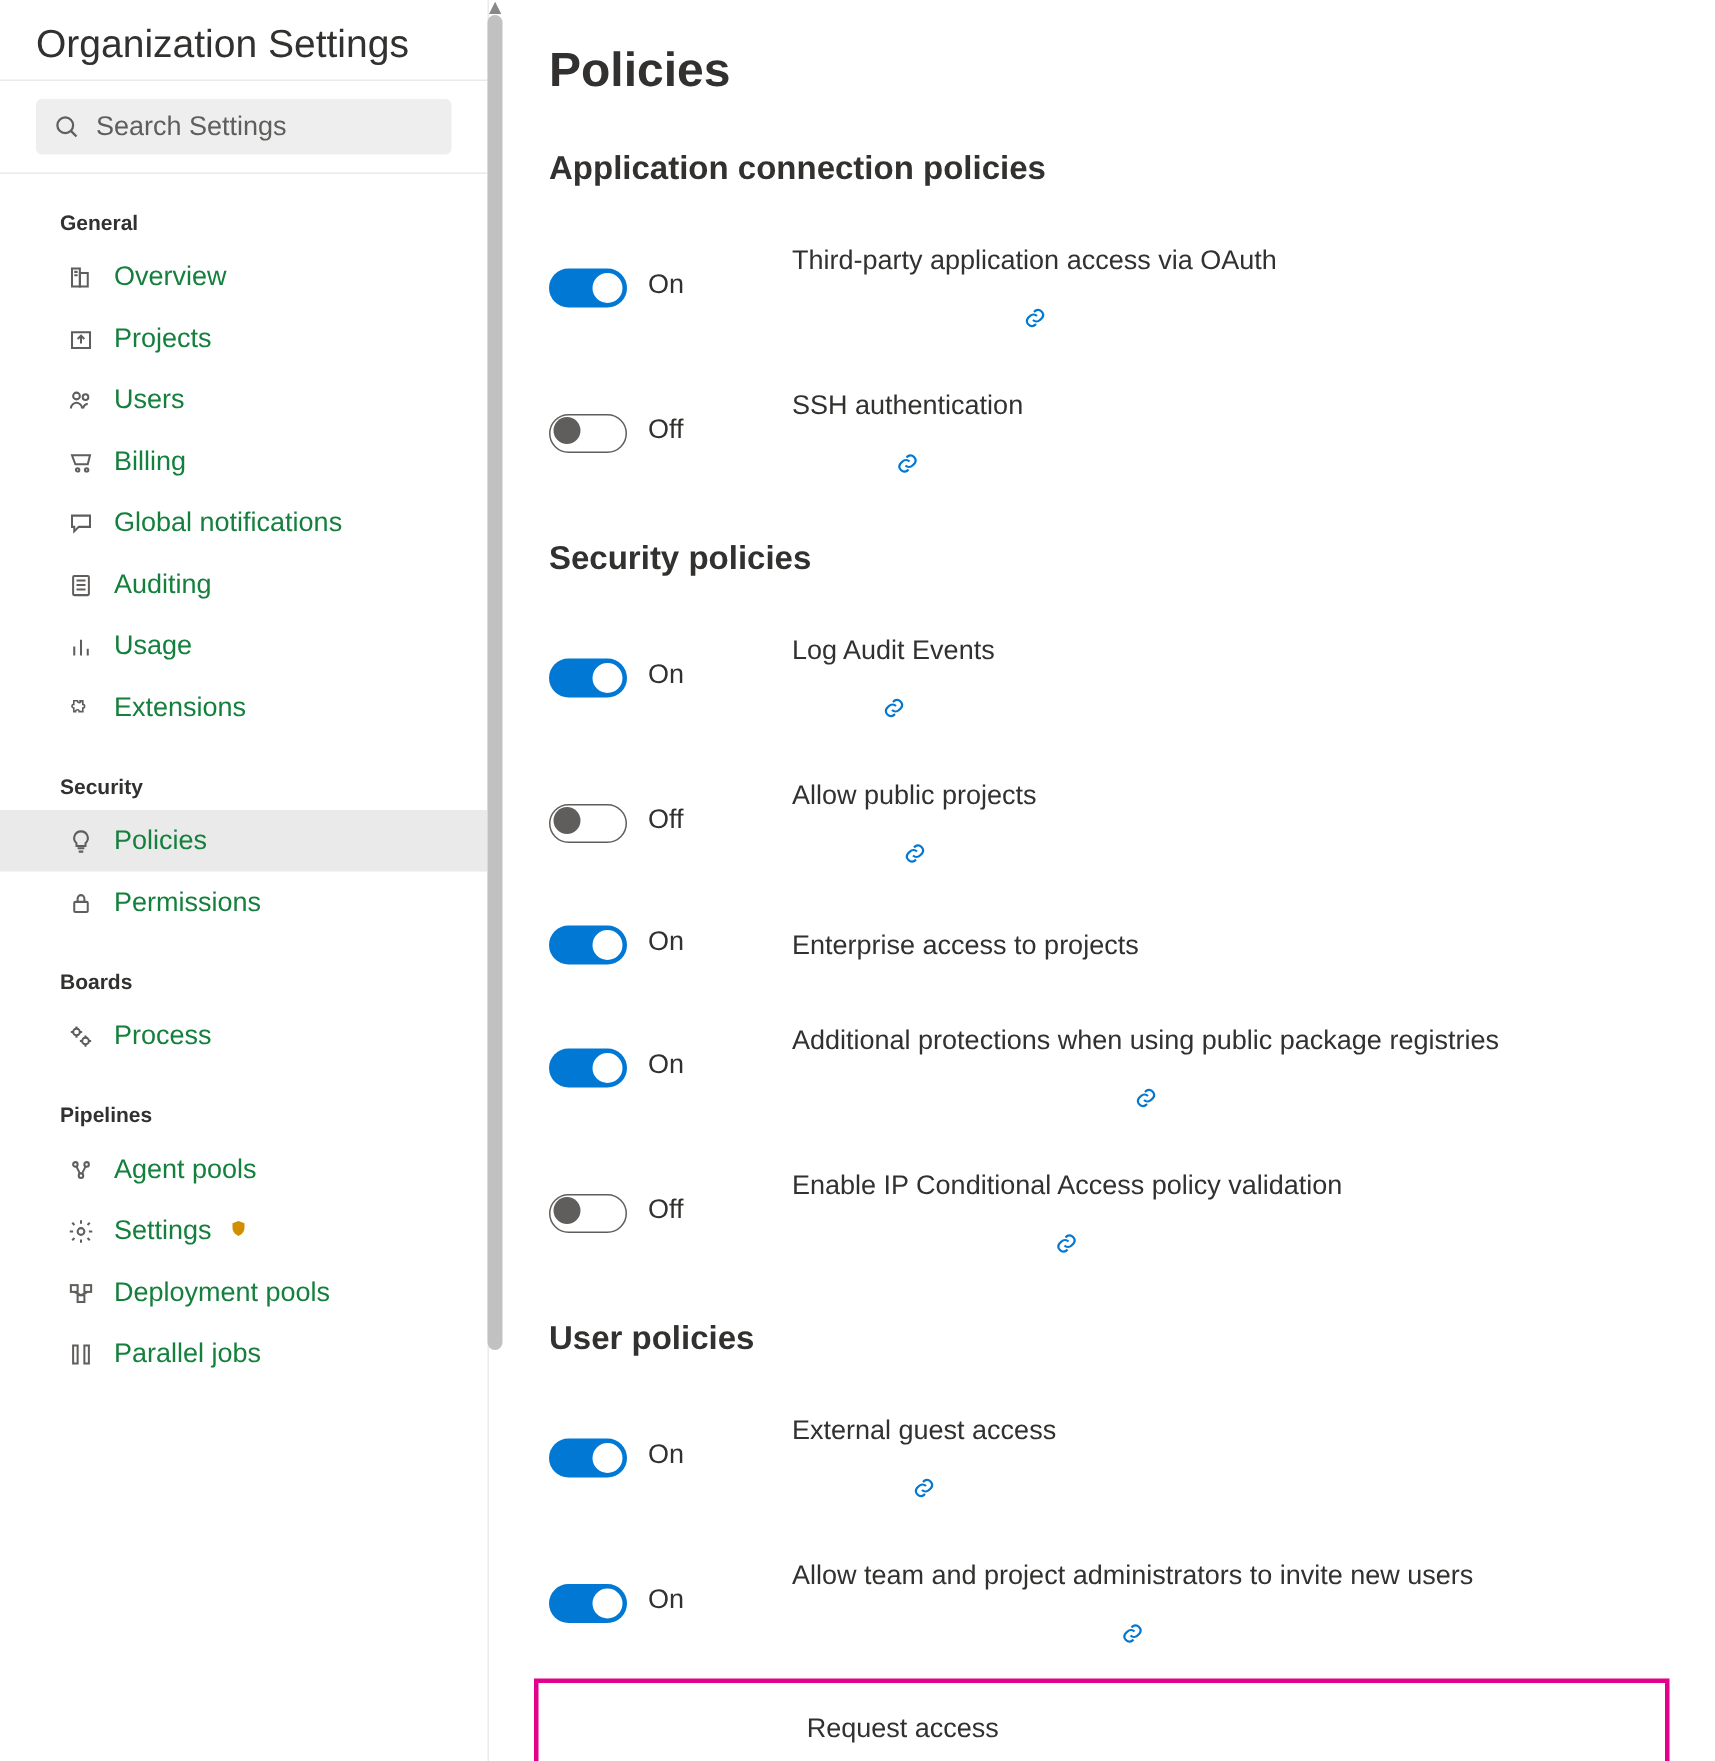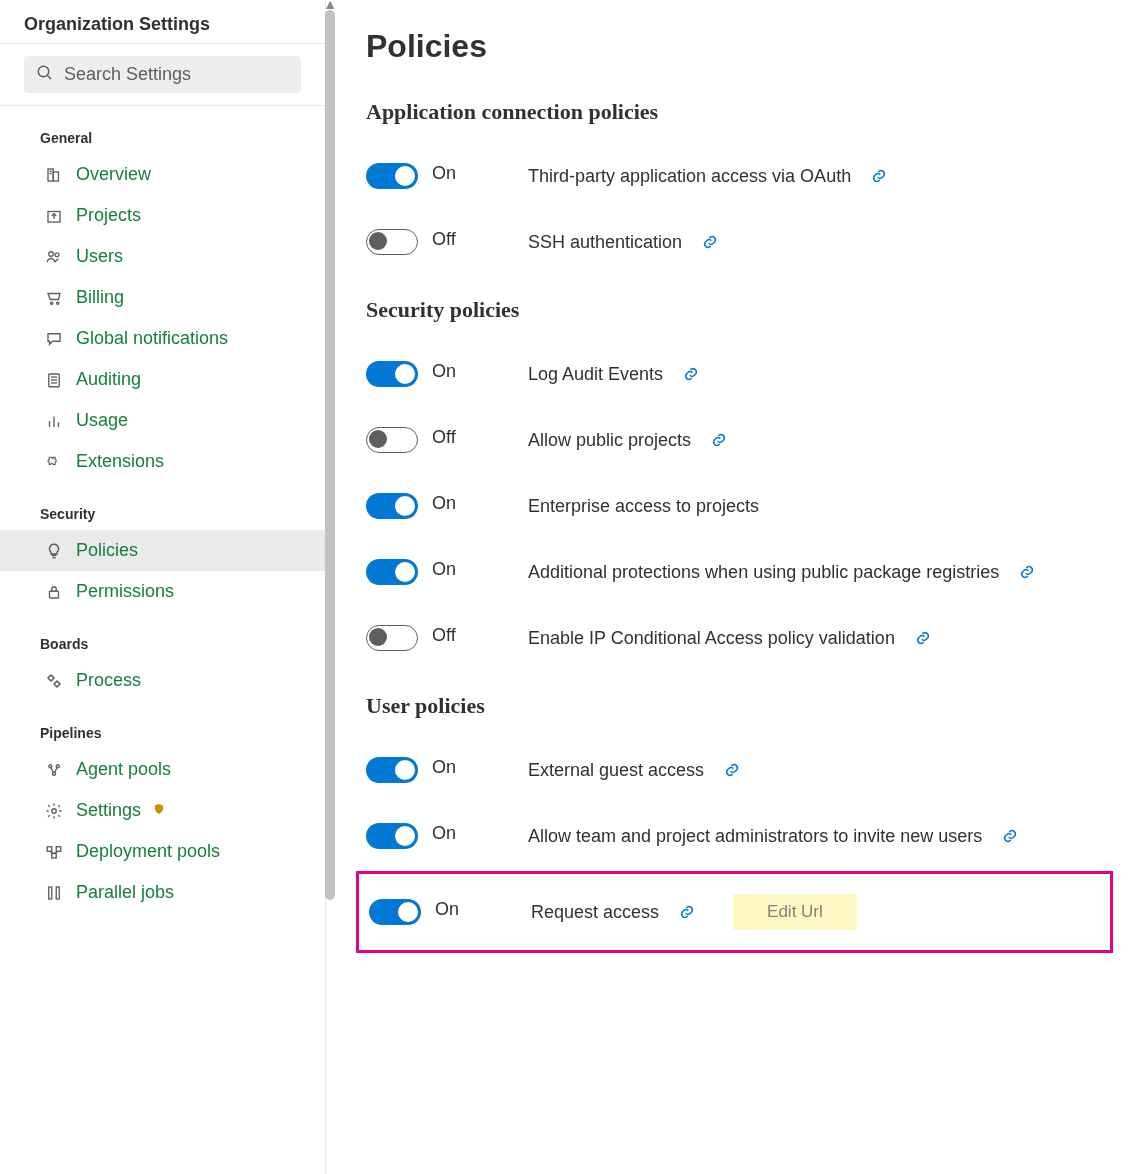--- a/index.html
+++ b/index.html
@@ -15,34 +15,34 @@
   .sidebar {
     width: 326px;
     flex-shrink: 0;
     background: #fff;
     border-right: 1px solid #eaeaea;
     display: flex;
     flex-direction: column;
     position: relative;
   }
   .sidebar-title {
-    font-size: 18px;
-    font-weight: 700;
+    font-size: 26px;
+    font-weight: 400;
     padding: 14px 24px 8px 24px;
     border-bottom: 1px solid #eaeaea;
   }
   .search-wrap {
     padding: 12px 24px 12px 24px;
     border-bottom: 1px solid #eaeaea;
   }
   .search-box {
     background: #eeeeee;
     border-radius: 4px;
     display: flex;
-    align-items: flex-start;
+    align-items: center;
     padding: 8px 12px;
     color: #605e5c;
     font-size: 18px;
     gap: 10px;
   }
   .search-box svg { flex-shrink:0; }
   .nav-scroll {
     flex: 1;
     overflow-y: auto;
     padding-bottom: 20px;
@@ -98,21 +98,20 @@
   }
   .page-title {
     font-size: 32px;
     font-weight: 600;
     margin-bottom: 34px;
   }
   .policy-section-title {
     font-size: 22px;
     font-weight: 600;
     margin: 22px 0 18px 0;
-    font-family: Liberation Serif, serif;
   }
   .policy-row {
     display: flex;
     align-items: center;
     padding: 20px 0;
     gap: 2px;
   }
   .toggle-wrap {
     display: flex;
     align-items: flex-start;
@@ -140,20 +139,21 @@
   .toggle.off .knob { left: 2px; top: 1.5px; background: #605e5c; width:18px; height:18px; }
   .toggle-label {
     margin-left: 14px;
     font-size: 18px;
   }
   .policy-desc {
     font-size: 18px;
     display: flex;
     align-items: center;
     gap: 20px;
+    flex-direction: column;
   }
   .link-icon {
     color: #0078d4;
     font-size: 14px;
     display: inline-flex;
   }
   .edit-btn {
     margin-left: 18px;
     background: #fef9c3;
     border: none;

